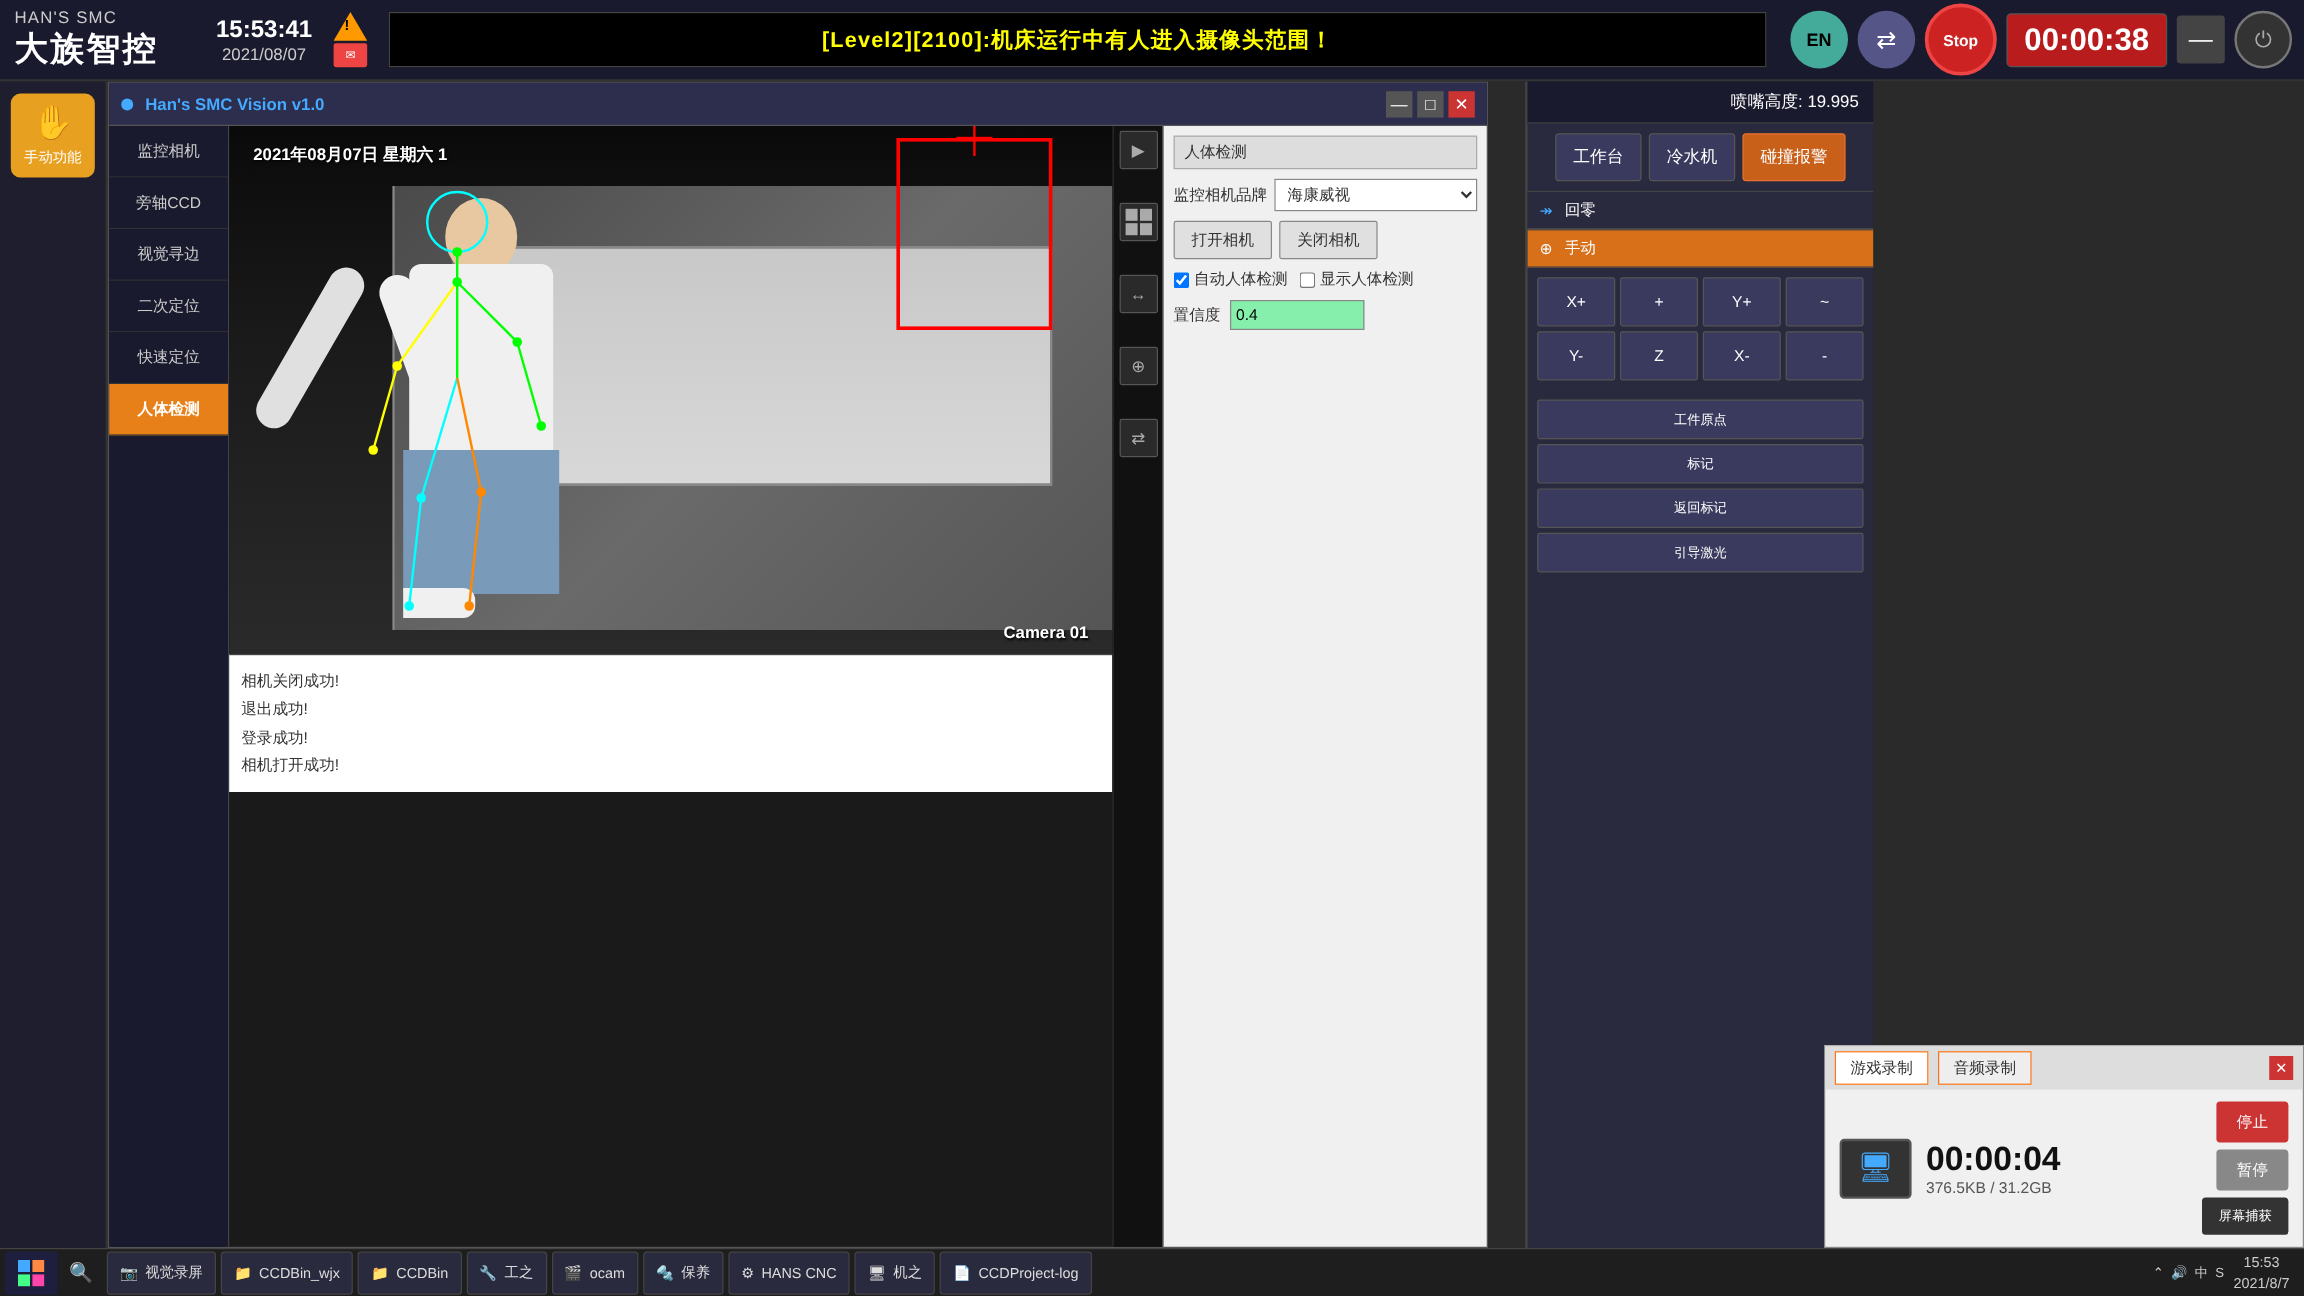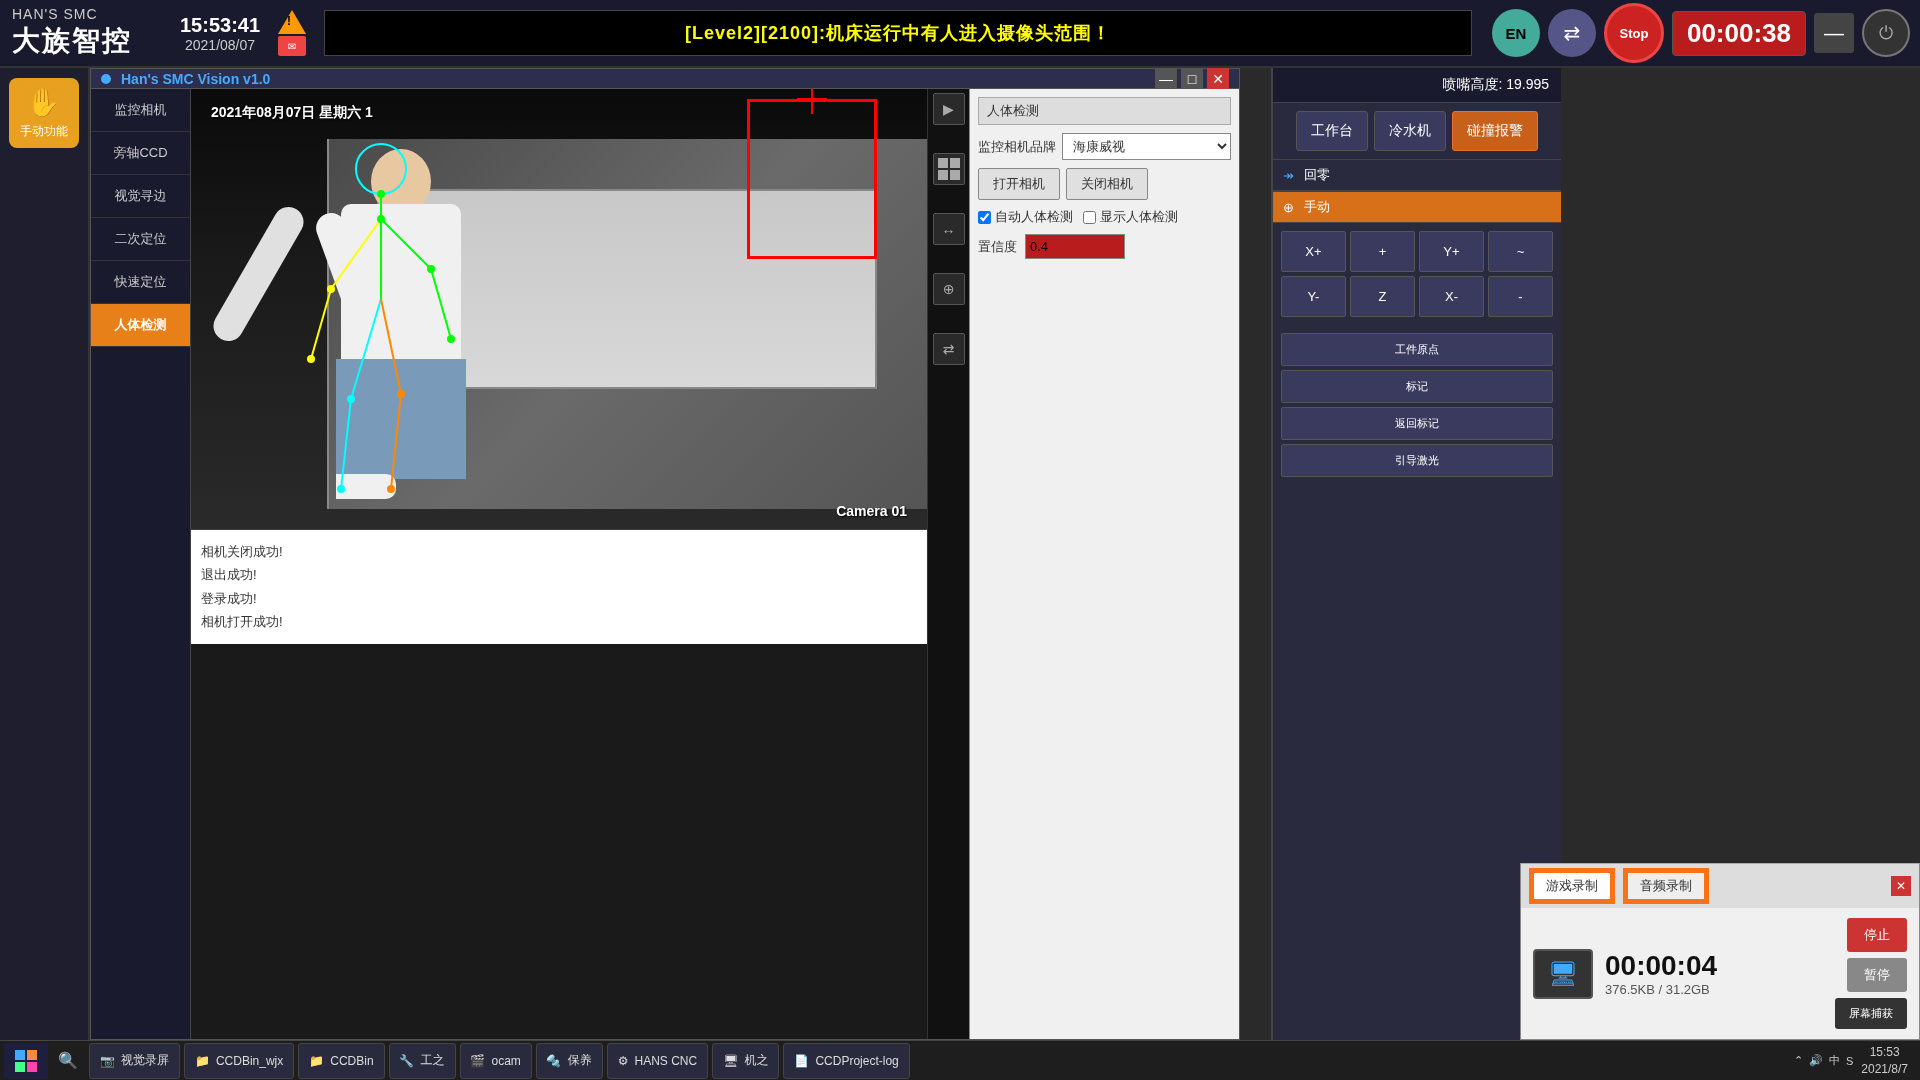--- a/index.html
+++ b/index.html
@@ -29,21 +29,21 @@
     .left-sidebar { position: absolute; left: 0; top: 68px; width: 90px; height: calc(100% - 68px - 40px); background: #1e1e2e; display: flex; flex-direction: column; align-items: center; padding: 10px 0; border-right: 2px solid #333; }
     .sidebar-main-btn { width: 70px; height: 70px; background: #e8a020; border-radius: 8px; display: flex; flex-direction: column; align-items: center; justify-content: center; margin-bottom: 12px; cursor: pointer; border: none; color: #fff; font-size: 12px; gap: 4px; }
     .sidebar-main-btn .icon-hand { font-size: 28px; }
     .sidebar-label { font-size: 12px; color: #fff; }
 
     
     .main-content { position: absolute; left: 90px; top: 68px; right: 0; bottom: 40px; display: flex; }
 
     
     .vision-window { width: 1150px; background: #1a1a1a; border: 1px solid #555; position: relative; display: flex; flex-direction: column; }
-    .vision-titlebar { background: #2d2d4e; height: 20px; display: flex; align-items: center; padding: 0 10px; border-bottom: 1px solid #555; gap: 10px; }
+    .vision-titlebar { background: #2d2d4e; height: 36px; display: flex; align-items: center; padding: 0 10px; border-bottom: 1px solid #555; gap: 10px; }
     .vision-dot { width: 10px; height: 10px; border-radius: 50%; background: #4af; }
     .vision-title { color: #4af; font-size: 14px; font-weight: bold; flex: 1; }
     .vision-controls { display: flex; gap: 4px; }
     .vision-ctrl-btn { width: 22px; height: 22px; background: #555; border: none; color: #fff; cursor: pointer; display: flex; align-items: center; justify-content: center; font-size: 14px; }
     .vision-ctrl-btn.close { background: #c33; }
 
     .vision-body { display: flex; flex: 1; }
     .vision-left-nav { width: 100px; background: #1a1a2e; display: flex; flex-direction: column; border-right: 1px solid #444; }
     .nav-item { padding: 12px 8px; text-align: center; font-size: 13px; color: #ccc; cursor: pointer; border-bottom: 1px solid #333; background: #1a1a2e; }
     .nav-item.active { background: #e8801a; color: #fff; font-weight: bold; }
@@ -58,36 +58,36 @@
     
     .right-panel { width: 270px; background: #f0f0f0; border-left: 1px solid #888; display: flex; flex-direction: column; padding: 8px; }
     .panel-section-title { background: #ddd; border: 1px solid #aaa; padding: 4px 8px; font-size: 13px; color: #333; margin-bottom: 8px; }
     .form-row { display: flex; align-items: center; margin-bottom: 8px; gap: 6px; }
     .form-label { font-size: 13px; color: #333; white-space: nowrap; }
     .form-select { flex: 1; padding: 4px 6px; border: 1px solid #888; background: #fff; font-size: 13px; color: #333; }
     .form-btn { padding: 6px 14px; border: 1px solid #888; background: #e0e0e0; font-size: 13px; color: #333; cursor: pointer; border-radius: 2px; }
     .checkbox-row { display: flex; align-items: center; gap: 10px; margin-bottom: 8px; }
     .checkbox-label { font-size: 13px; color: #333; display: flex; align-items: center; gap: 4px; cursor: pointer; }
     .confidence-row { display: flex; align-items: center; gap: 8px; }
-    .confidence-input { width: 100px; padding: 4px; border: 1px solid #888; background: #b91c1c; font-size: 13px; }
+    .confidence-input { width: 112px; padding: 4px; border: 1px solid #888; background: #86efac; font-size: 13px; }
     .nozzle-height { padding: 8px 12px; color: #fff; font-size: 14px; background: #1a1a2e; border-bottom: 1px solid #444; text-align: right; }
     .control-buttons { display: flex; flex-wrap: wrap; padding: 8px; gap: 6px; justify-content: center; }
     .ctrl-btn { padding: 10px 14px; background: #3a3a5e; border: 1px solid #555; color: #fff; font-size: 14px; cursor: pointer; border-radius: 3px; min-width: 70px; text-align: center; }
     .ctrl-btn.collision { background: #c8601a; border-color: #e87030; min-width: 80px; }
     .section-header { display: flex; align-items: center; padding: 6px 10px; background: #2a2a3e; border-top: 1px solid #444; border-bottom: 1px solid #444; gap: 6px; }
     .section-header.orange { background: #d8701a; }
     .numpad { display: grid; grid-template-columns: repeat(4, 1fr); gap: 4px; padding: 8px; }
     .numpad-btn { padding: 12px 6px; background: #3a3a5e; border: 1px solid #555; color: #fff; font-size: 13px; cursor: pointer; text-align: center; border-radius: 2px; }
     .bottom-nav { display: flex; gap: 4px; padding: 8px; flex-wrap: wrap; flex-direction: column; }
     .bottom-nav-btn { padding: 8px 6px; background: #3a3a5e; border: 1px solid #555; color: #fff; font-size: 11px; cursor: pointer; text-align: center; border-radius: 2px; flex: 1; min-width: 55px; }
 
     
     .record-panel { position: absolute; right: 0; bottom: 40px; width: 400px; background: #f0f0f0; border: 1px solid #888; border-top: 1px solid #aaa; display: flex; flex-direction: column; }
     .record-titlebar { background: #ddd; display: flex; align-items: center; padding: 4px 8px; gap: 8px; }
-    .record-tab { padding: 4px 12px; background: #eee; border: 5px solid #f97316; font-size: 13px; color: #333; cursor: pointer; }
+    .record-tab { padding: 4px 12px; background: #eee; border: 1px solid #f97316; font-size: 13px; color: #333; cursor: pointer; }
     .record-tab.active { background: #fff; }
     .record-close { margin-left: auto; width: 20px; height: 20px; background: #c33; color: #fff; border: none; cursor: pointer; display: flex; align-items: center; justify-content: center; font-size: 12px; }
     .record-body { display: flex; align-items: center; padding: 10px 12px; gap: 12px; }
     .monitor-icon { width: 60px; height: 50px; background: #333; border-radius: 4px; display: flex; align-items: center; justify-content: center; color: #4af; font-size: 24px; border: 2px solid #555; }
     .record-info { flex: 1; }
     .record-timer { font-size: 28px; font-weight: bold; color: #111; }
     .record-size { font-size: 13px; color: #555; }
     .record-actions { display: flex; flex-direction: column; gap: 6px; margin-left: 8px; align-items: flex-end; }
     .record-btn { padding: 8px 14px; border: none; color: #fff; font-size: 13px; cursor: pointer; border-radius: 3px; min-width: 60px; text-align: center; }
     .record-btn.stop { background: #c33; }

